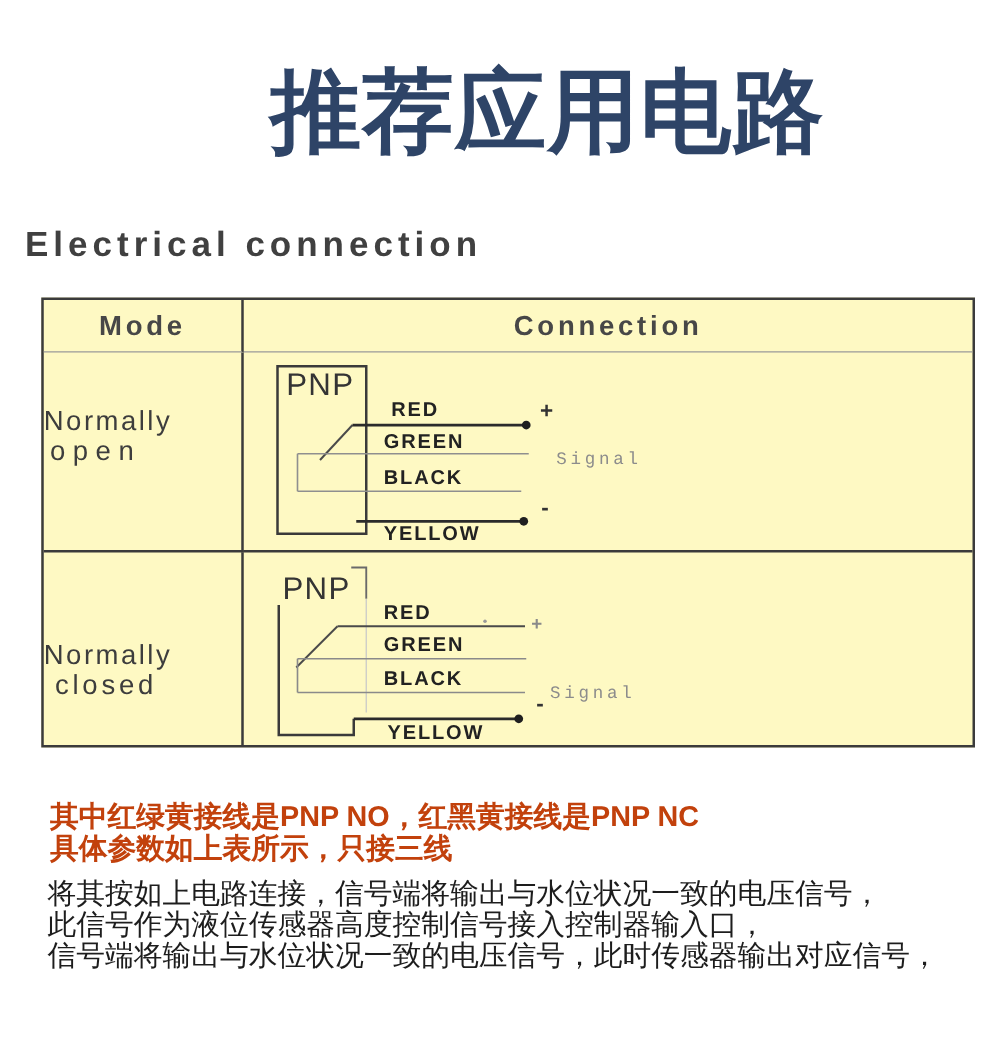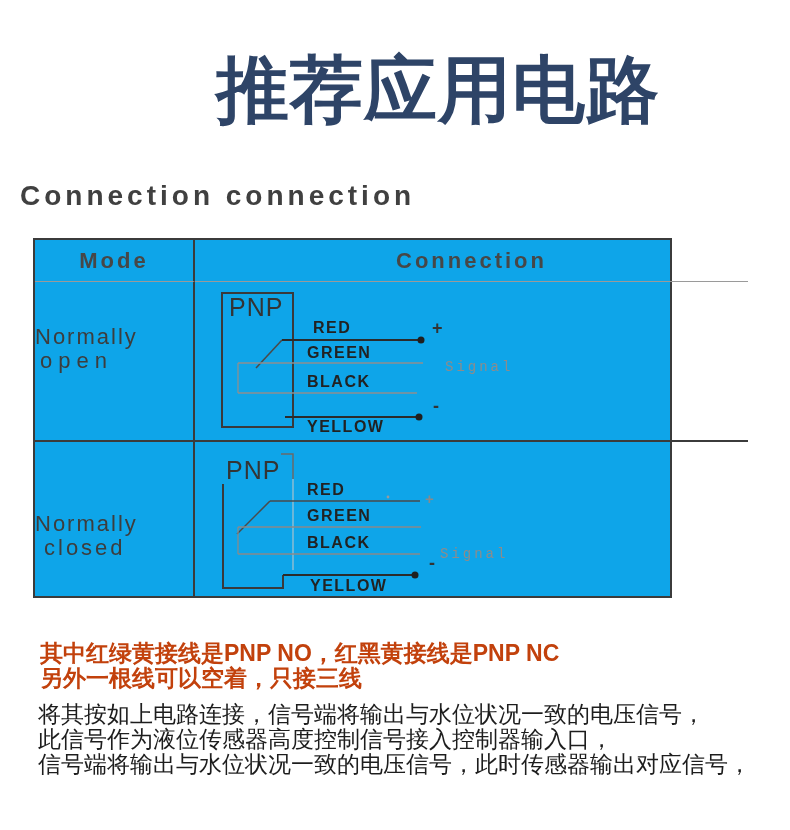--- a/index.html
+++ b/index.html
@@ -29,26 +29,26 @@
     top: 180px; left: 20px;
     font-size: 28px;
     font-weight: 700;
     letter-spacing: 4px;
     color: #404040;
   }
   
   .conn-table {
     position: absolute;
     left: 33px; top: 238px;
-    width: 639px; height: 360px;
+    width: 747px; height: 360px;
     border: 2px solid #3b3b3b;
     display: grid;
     grid-template-columns: 160px 1fr;
     grid-template-rows: 42px 160px 1fr;
-    background: #0ea5e9;
+    background: #fef9c3;
   }
   .cell { position: relative; }
   .col1 { border-right: 2px solid #3b3b3b; }
   .hdr  { border-bottom: 1px solid #9a9a9a;
           display: flex; align-items: center; justify-content: center;
           font-size: 22px; letter-spacing: 3px; font-weight: 600; color: #474747; }
   .rowdiv { border-bottom: 2px solid #3b3b3b; }
   .mode-cell {
     padding-left: 0;
     font-size: 22px; letter-spacing: 2px; font-weight: 500; color: #3d3d3d;
@@ -85,21 +85,21 @@
     color: #1d1d1d;
   }
 </style>
 </head>
 <body>
 
 <div class="page">
 
   <h1 class="main-title">推荐应用电路</h1>
 
-  <h2 class="section-heading">Connection connection</h2>
+  <h2 class="section-heading">Electrical connection</h2>
 
   <div class="conn-table">
 
     <div class="cell col1 hdr">Mode</div>
     <div class="cell hdr">Connection</div>
 
     <div class="cell col1 rowdiv mode-cell mode-open">
       <span class="l1">Normally</span>
       <span class="l2">open</span>
     </div>
@@ -164,21 +164,21 @@
         <circle cx="220" cy="133" r="3.5" fill="#1f1f1f"></circle>
         <text class="polarity" x="234" y="127">-</text>
         <text class="wire-label" x="115" y="149">YELLOW</text>
       </svg>
     </div>
 
   </div>
 
   <div class="notes-highlight">
     <div>其中红绿黄接线是PNP NO，红黑黄接线是PNP NC</div>
-    <div>另外一根线可以空着，只接三线</div>
+    <div>具体参数如上表所示，只接三线</div>
   </div>
 
   <div class="notes-body">
     <div>将其按如上电路连接，信号端将输出与水位状况一致的电压信号，</div>
     <div>此信号作为液位传感器高度控制信号接入控制器输入口，</div>
     <div>信号端将输出与水位状况一致的电压信号，此时传感器输出对应信号，</div>
   </div>
 
 </div>
 

